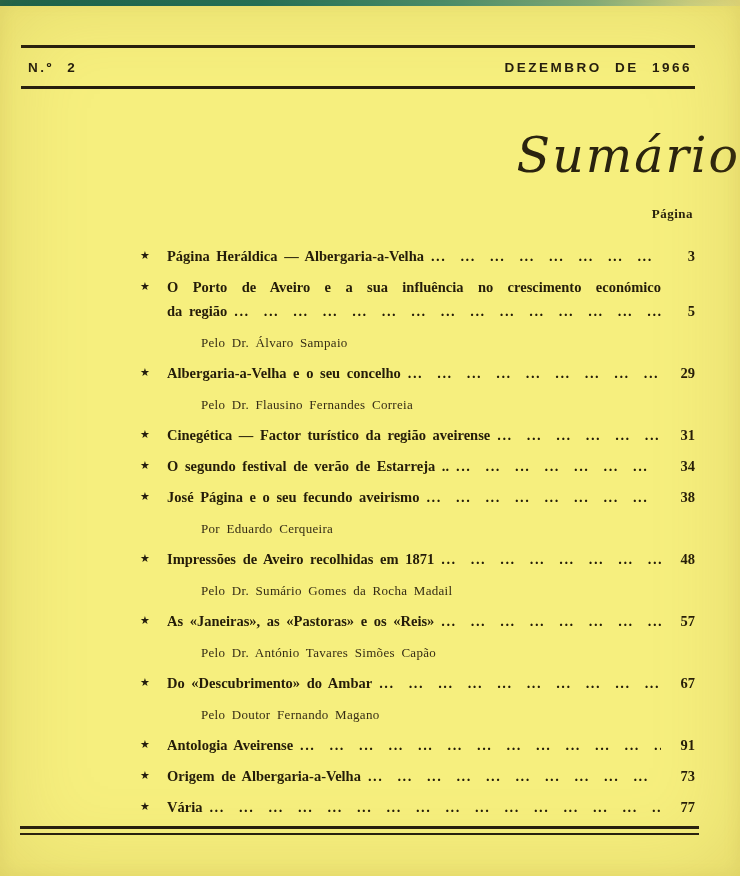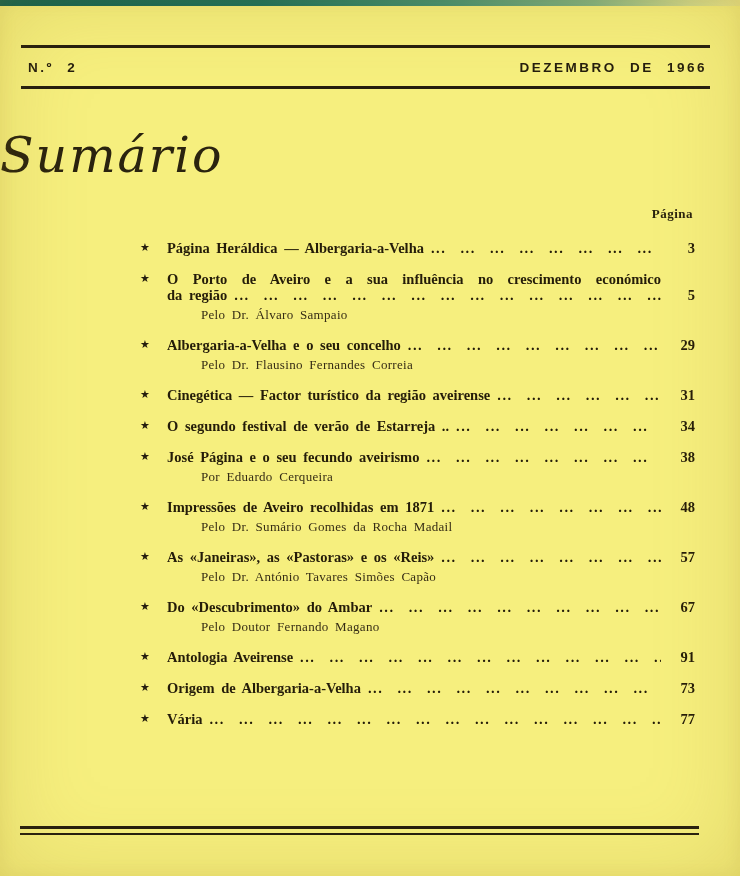--- a/index.html
+++ b/index.html
@@ -13,65 +13,65 @@
     position:absolute;inset:0;pointer-events:none;
     box-shadow:inset 0 0 90px rgba(150,120,25,.20), inset 0 0 18px rgba(160,130,30,.12);
   }
   
   .top-strip{
     position:absolute;top:0;left:0;width:100%;height:6px;
     background:linear-gradient(90deg,#0b5e52 0%,#156e5e 35%,#3f8f74 60%,#7fb184 80%,#cfd98f 93%,#ece78c 100%);
   }
 
   
-  .masthead{position:absolute;top:45px;left:21px;right:30px;}
+  .masthead{position:absolute;top:45px;left:21px;right:45px;}
   .rule{height:3px;background:#241d0e;}
   .masthead-row{
     display:flex;justify-content:space-between;align-items:center;
     padding:12px 3px 11px 7px;
     font-family:"Liberation Sans", sans-serif;
     font-weight:bold;font-size:13.5px;letter-spacing:2.5px;word-spacing:7px;
     color:#241d0e;
   }
 
   
   .script-title{
     position:absolute;top:126px;left:0;width:100%;
-    text-align:left;
+    text-align:right;
     font-family:"DejaVu Serif", serif;
     font-style:italic;font-size:49px;line-height:60px;
     letter-spacing:2px;color:#2a230f;
   }
 
   .pagina-label{
     position:absolute;top:206px;right:47px;
     font-size:13px;font-weight:bold;letter-spacing:.5px;color:#2a230f;
   }
 
   
   .toc{position:absolute;top:240px;left:140px;right:45px;}
   .toc-item{position:relative;padding-left:27px;margin-bottom:15px;}
   .star{
     position:absolute;left:0;top:2px;font-size:11px;line-height:11px;color:#241d0e;
   }
-  .t-bold{font-weight:bold;font-size:14.5px;line-height:16px;word-spacing:3px;color:#241c09;}
+  .t-bold{font-weight:bold;font-size:14.5px;line-height:16px;word-spacing:3px;color:#241c09;margin-top:8px;}
   .line1{padding-right:34px;text-align:justify;text-align-last:justify;}
   .dotline{display:flex;align-items:baseline;}
   .dotline .t-text{white-space:nowrap;padding-right:7px;}
   .dot-leader{
     flex:1;overflow:hidden;white-space:nowrap;
     font-weight:bold;font-size:14.5px;letter-spacing:1.5px;word-spacing:9px;
     color:#241c09;
   }
   .pageno{
     width:34px;text-align:right;font-weight:bold;font-size:14.5px;
     white-space:nowrap;color:#241c09;
   }
   .byline{
-    margin-left:34px;margin-top:4px;
+    margin-left:34px;margin-top:16px;
     font-size:13px;line-height:15px;word-spacing:3px;letter-spacing:.3px;
     color:#352c15;
   }
 
   .bottom-rule{
     position:absolute;top:826px;left:20px;right:41px;height:4px;
     border-top:3px solid #241d0e;border-bottom:2px solid #241d0e;
   }
 </style>
 </head>

